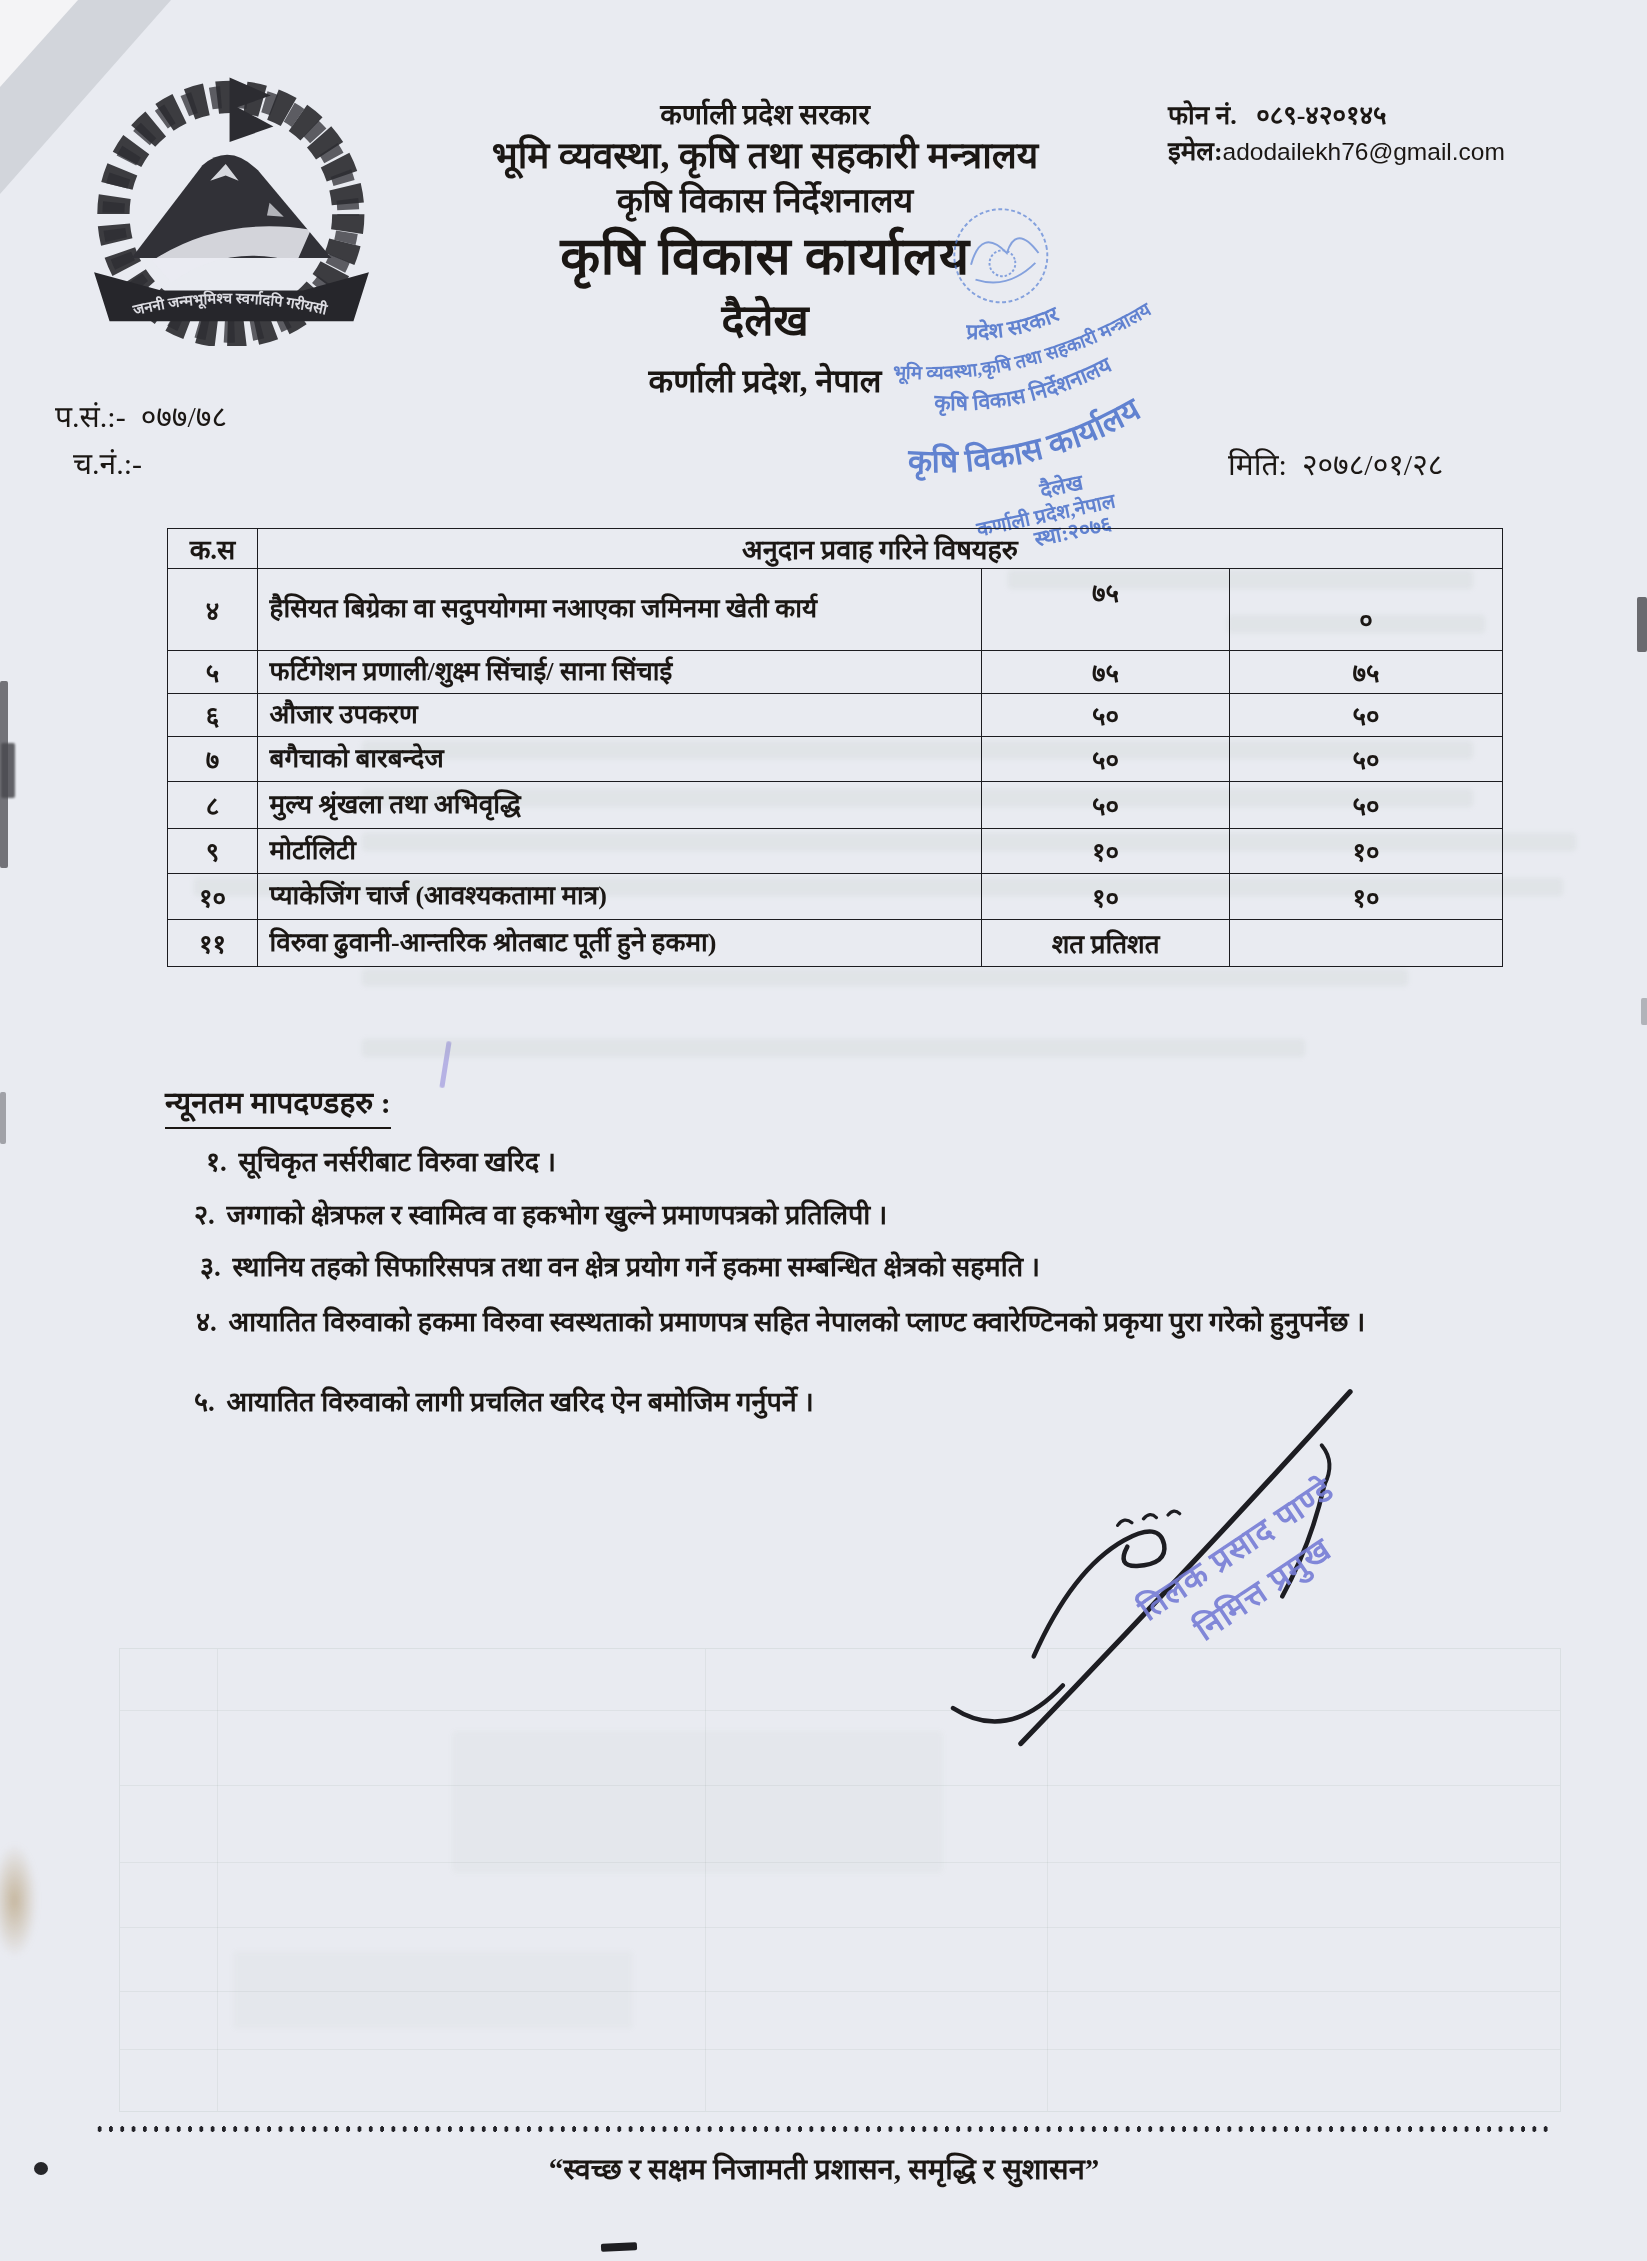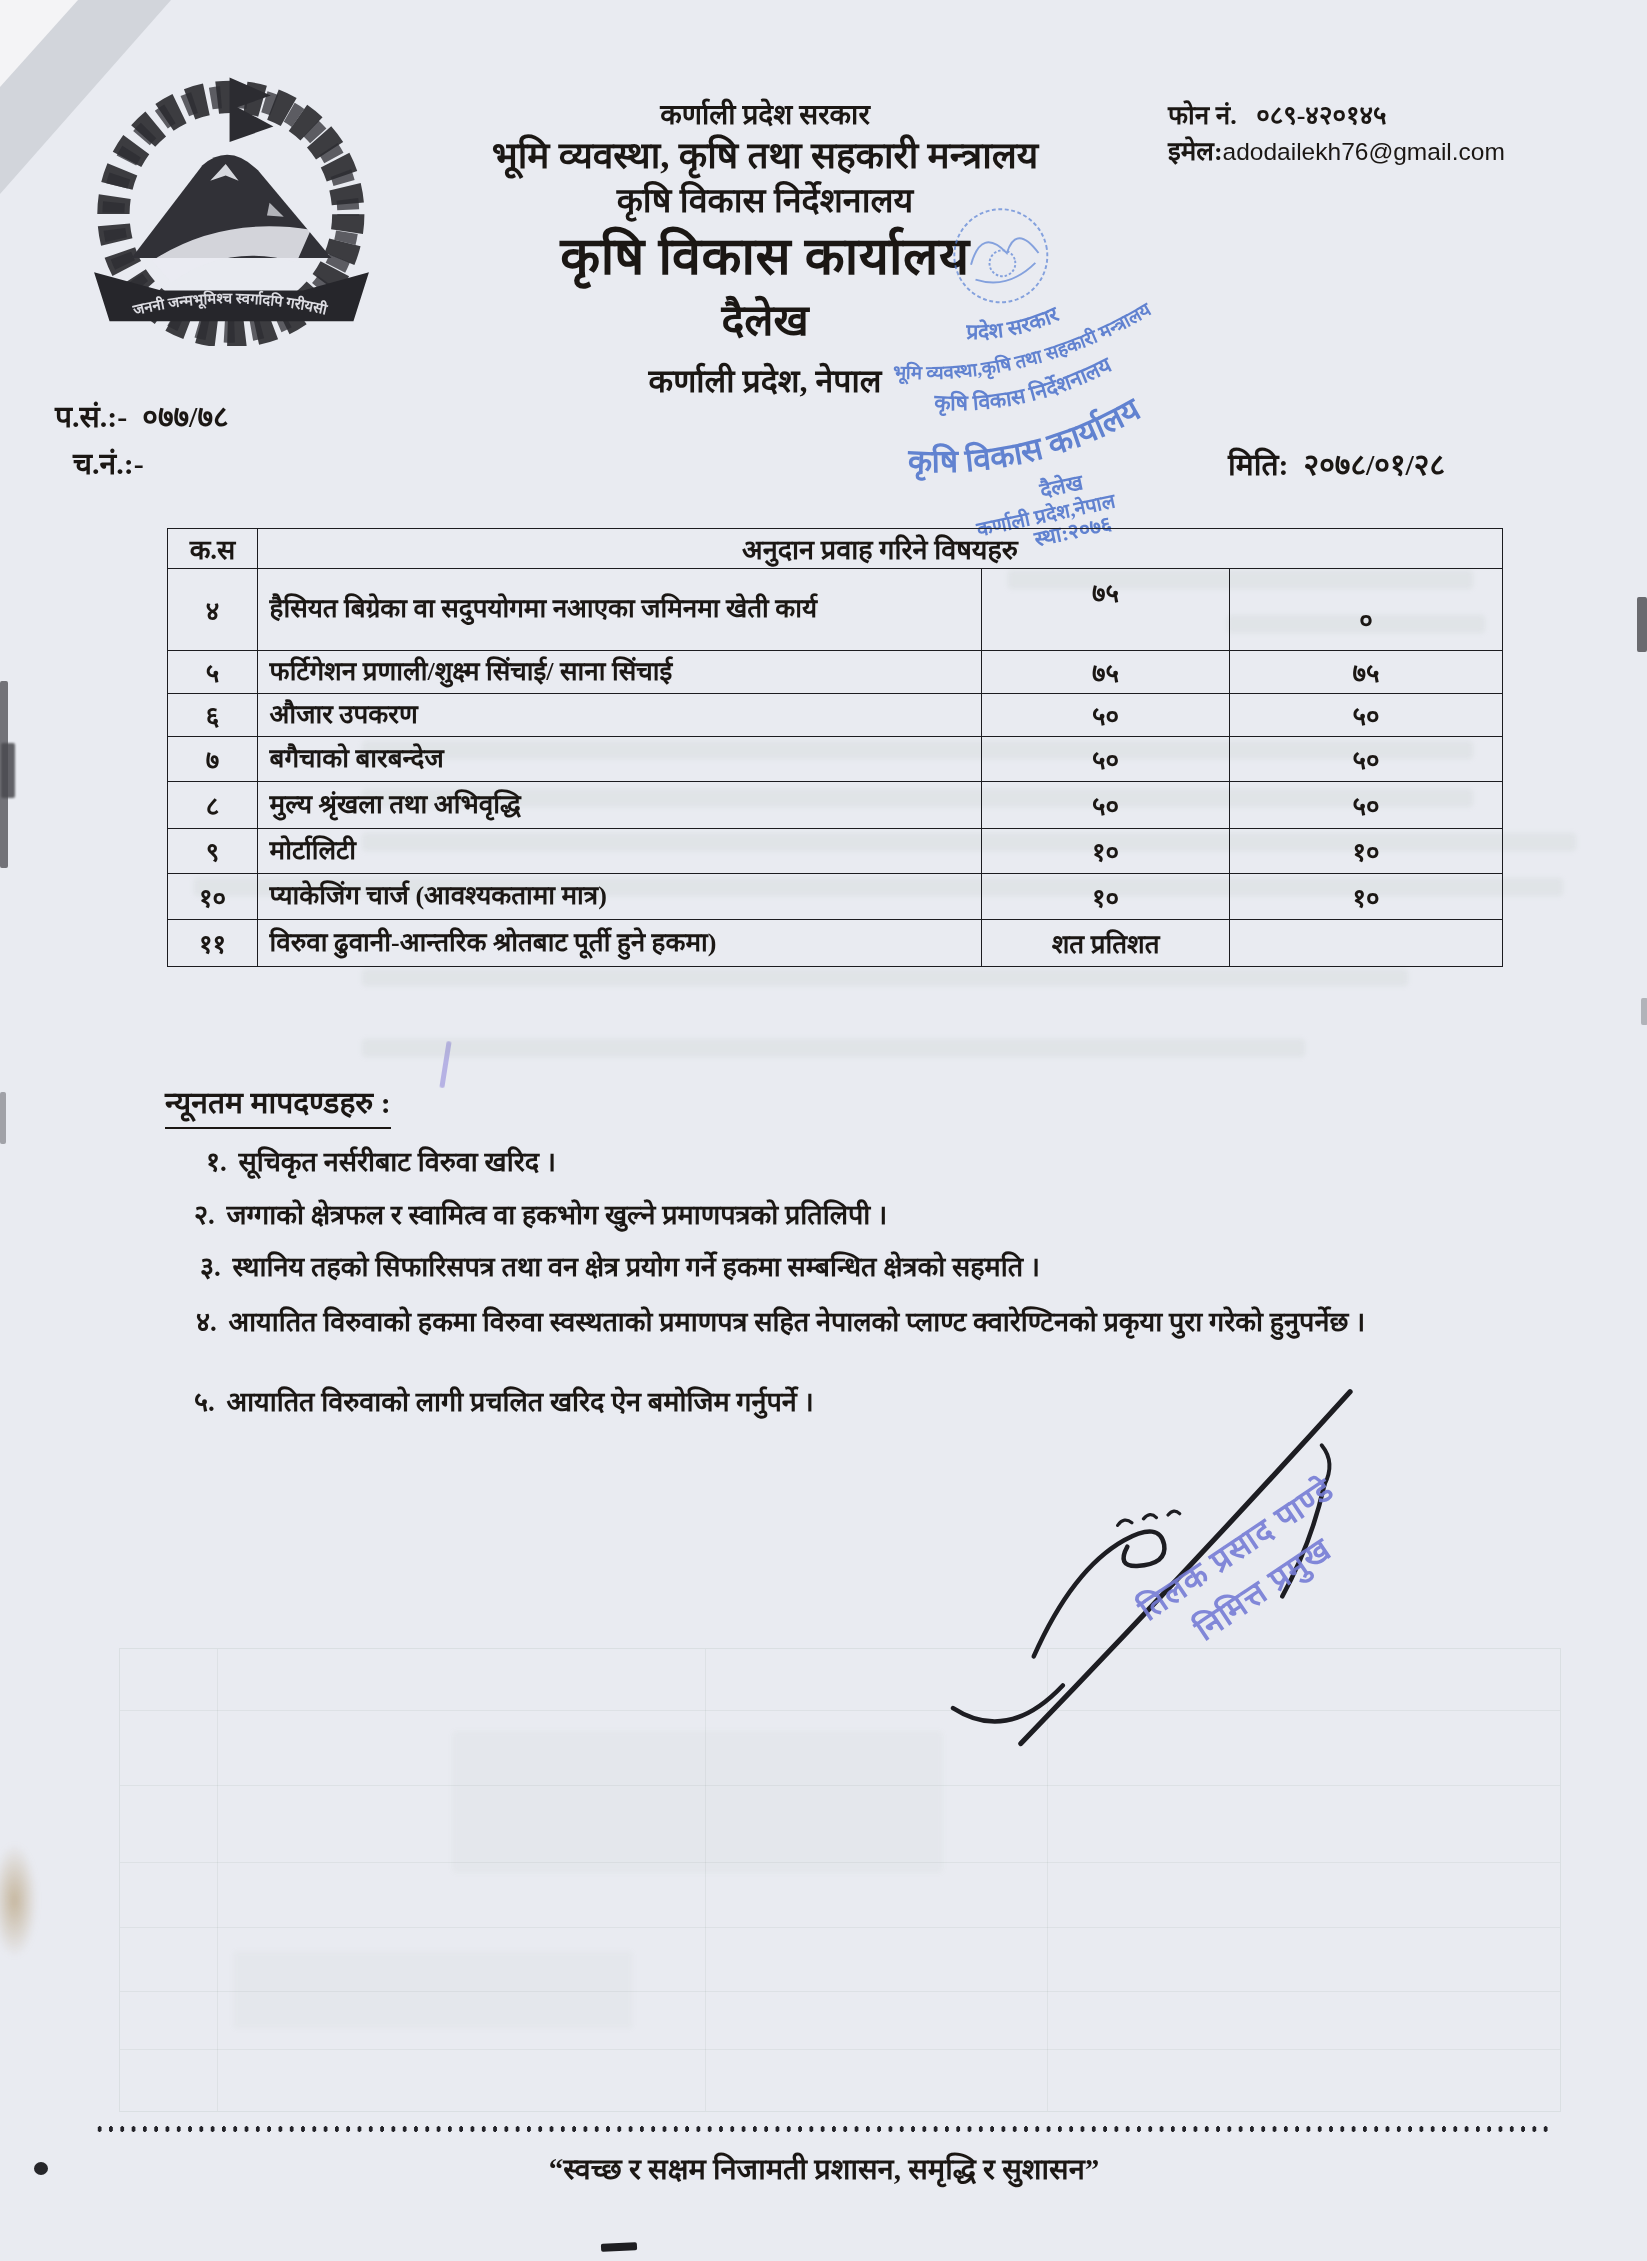--- a/index.html
+++ b/index.html
@@ -17,21 +17,21 @@
 
   
   .lh1{font-size:28px;font-weight:700;}
   .lh2{font-size:37px;font-weight:700;}
   .lh3{font-size:34px;font-weight:700;}
   .lh4{font-size:52px;font-weight:700;letter-spacing:0.6px;}
   .lh5{font-size:43px;font-weight:700;}
   .lh6{font-size:32px;font-weight:700;}
   .contact{font-size:26px;font-weight:700;white-space:nowrap;}
   .contact .lat{font-family:"Liberation Sans","DejaVu Sans",sans-serif;font-weight:400;font-size:24.5px;}
-  .refline{font-size:30px;font-weight:700;white-space:nowrap;}
+  .refline{font-size:30px;font-weight:400;white-space:nowrap;}
 
   
   table.grant{position:absolute;left:167px;top:528px;border-collapse:collapse;table-layout:fixed;}
   table.grant td{border:1.9px solid #1c1c20;font-size:26px;font-weight:700;padding:0 6.5px;vertical-align:middle;}
   table.grant td.sn{text-align:center;width:76px;}
   table.grant td.subj{width:705px;text-align:left;padding-left:11.6px;line-height:1.55;margin-top:40px;}
   table.grant td.v1{width:234px;text-align:center;}
   table.grant td.v2{width:259px;text-align:center;}
   table.grant td.hd{text-align:center;font-size:27px;}
 

